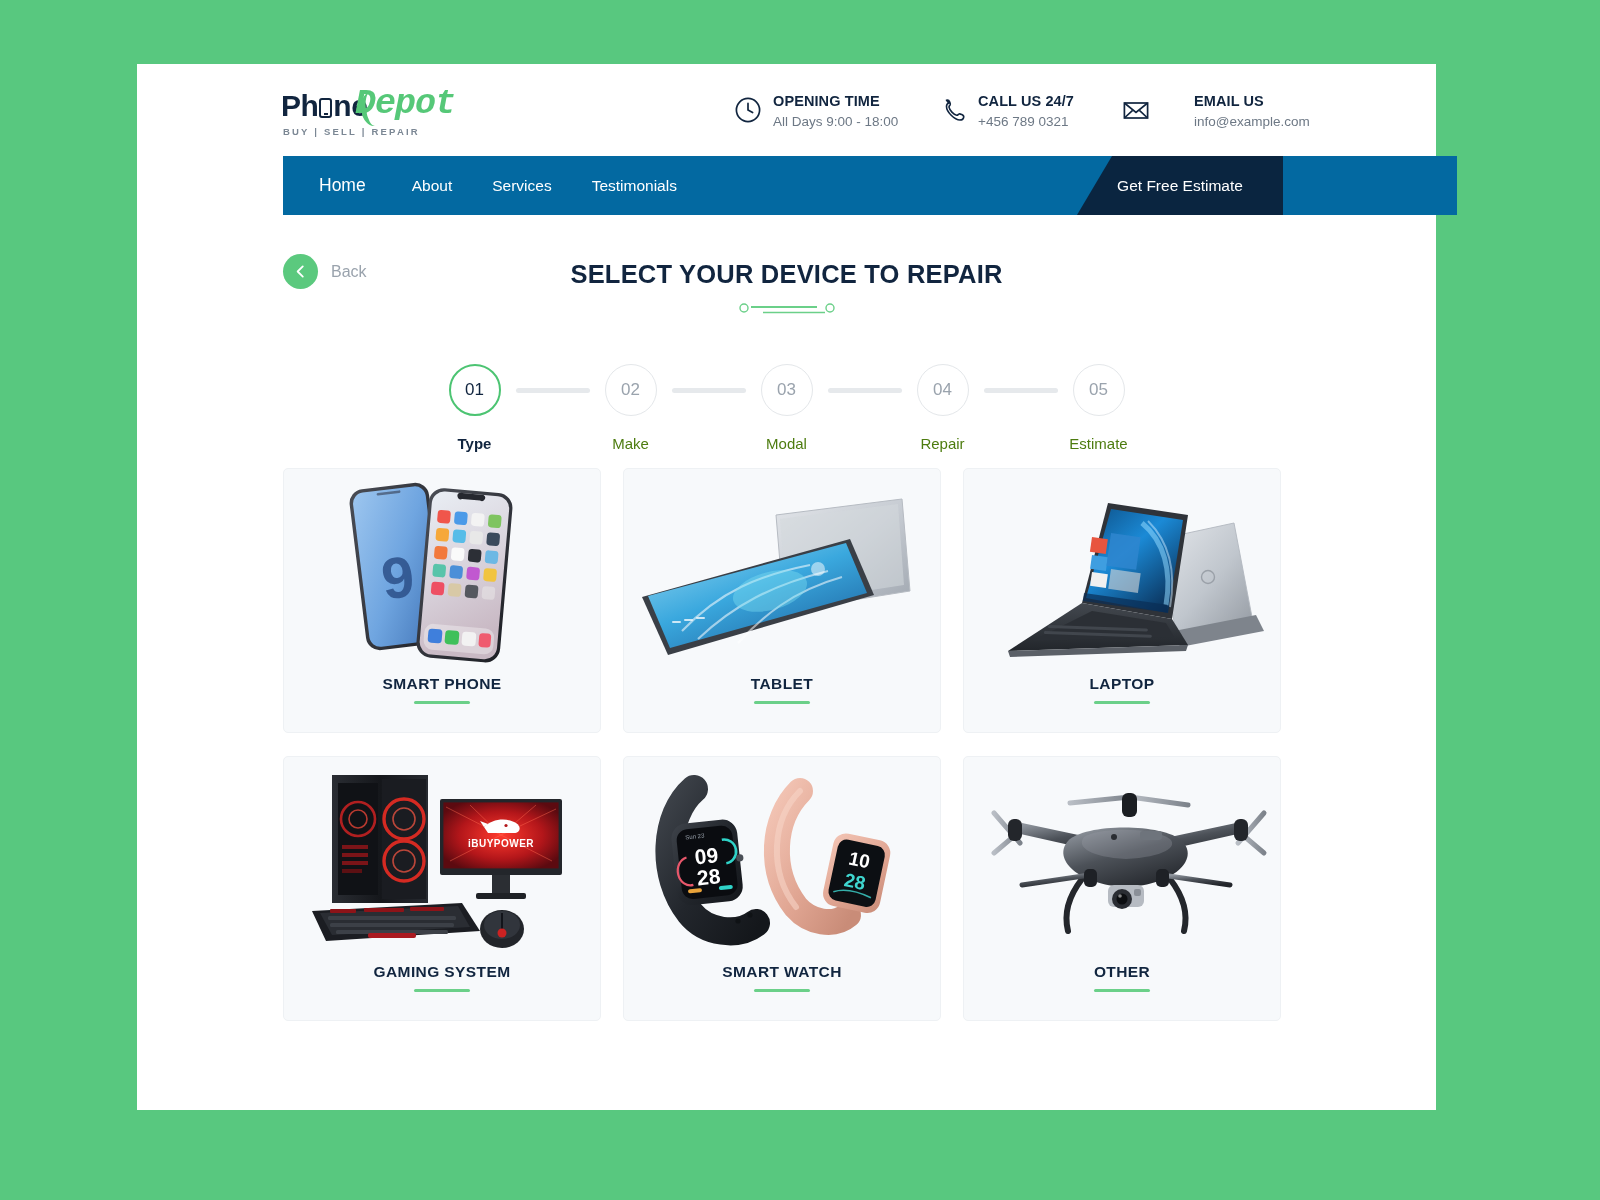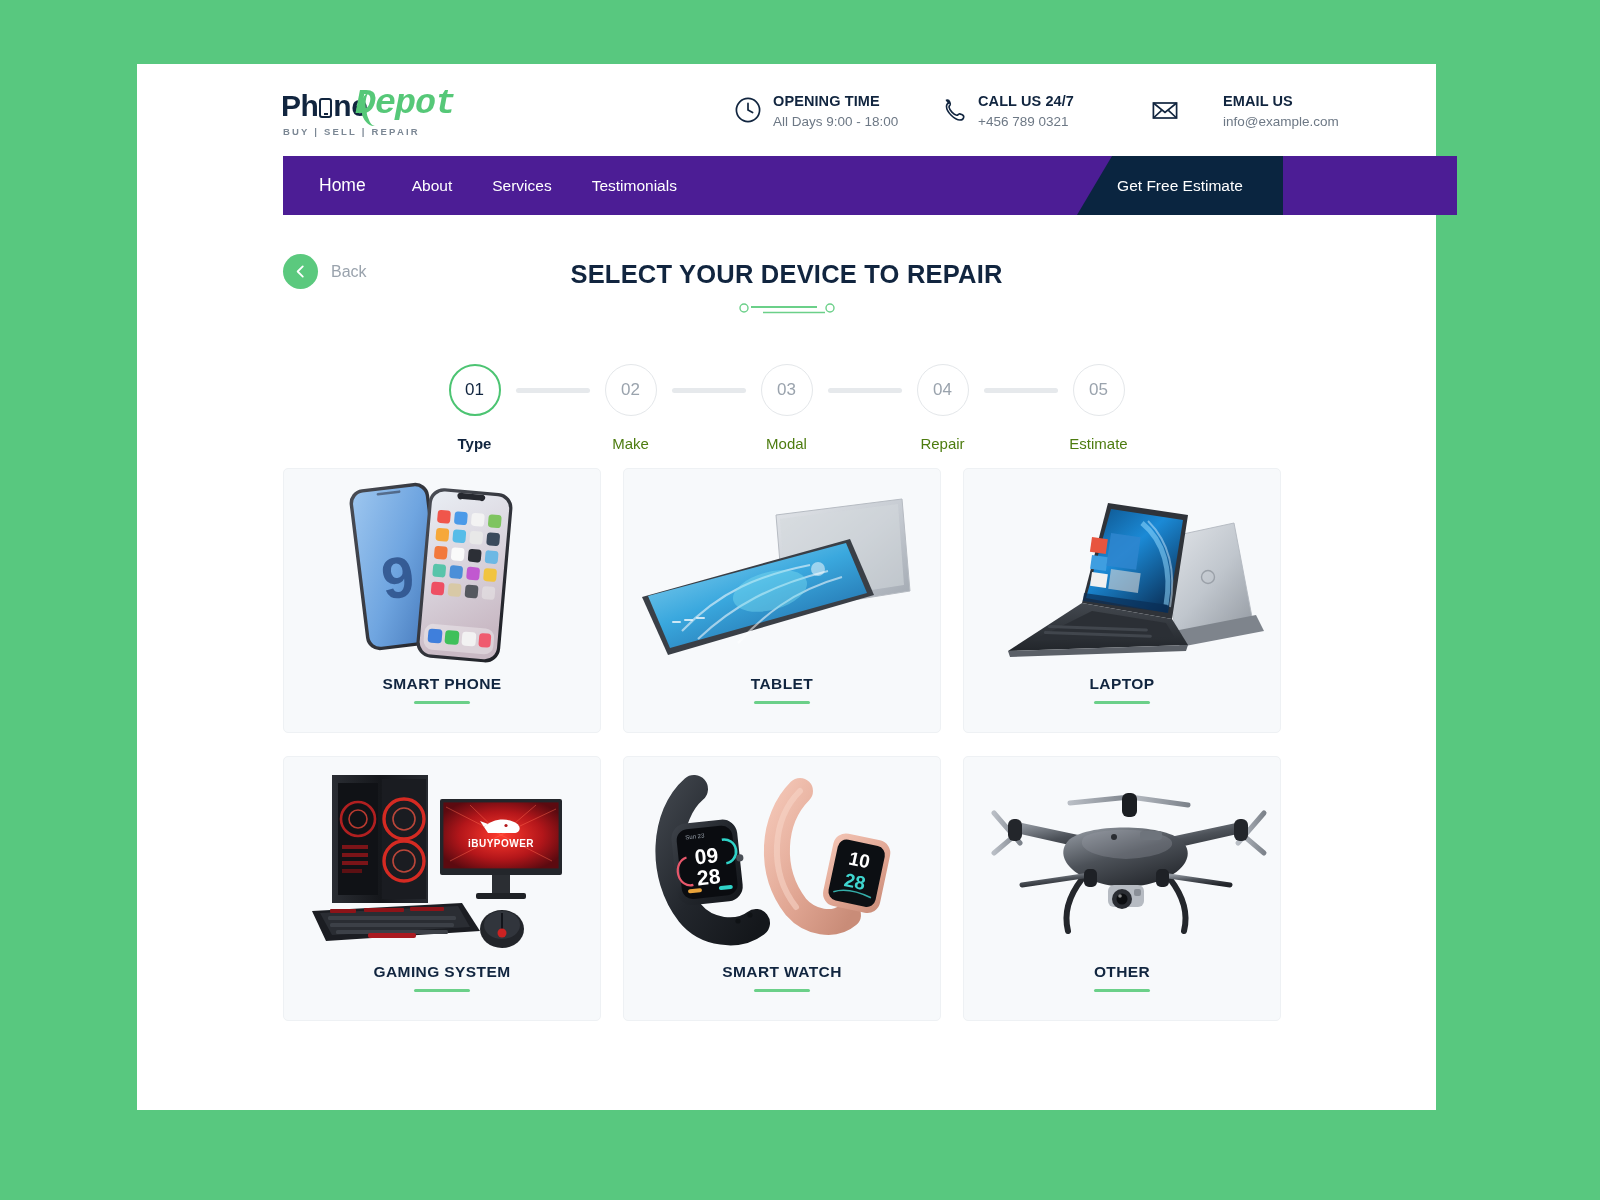--- a/index.html
+++ b/index.html
@@ -96,21 +96,21 @@
 
   .contact-group {
     position: absolute;
     top: 28px;
     display: flex;
     align-items: flex-start;
     gap: 11px;
   }
   .c-clock { left: 597px; }
   .c-phone { left: 802px; }
-  .c-mail  { left: 1014px; gap: 44px; }
+  .c-mail  { left: 985px; gap: 44px; }
 
   .c-icon {
     width: 28px; height: 28px;
     flex: 0 0 28px;
     margin-top: 4px;
     color: #11253f;
   }
   .c-text-top {
     font-size: 14.5px;
     font-weight: bold;
@@ -127,21 +127,21 @@
     white-space: nowrap;
   }
 
   
   .nav {
     position: absolute;
     left: 146px;
     top: 92px;
     width: 1174px;
     height: 59px;
-    background: #4c1d95;
+    background: #0369a1;
   }
   .nav-items {
     position: absolute;
     left: 0; top: 0;
     height: 100%;
     display: flex;
     align-items: center;
     padding-left: 36px;
     gap: 0;
   }

